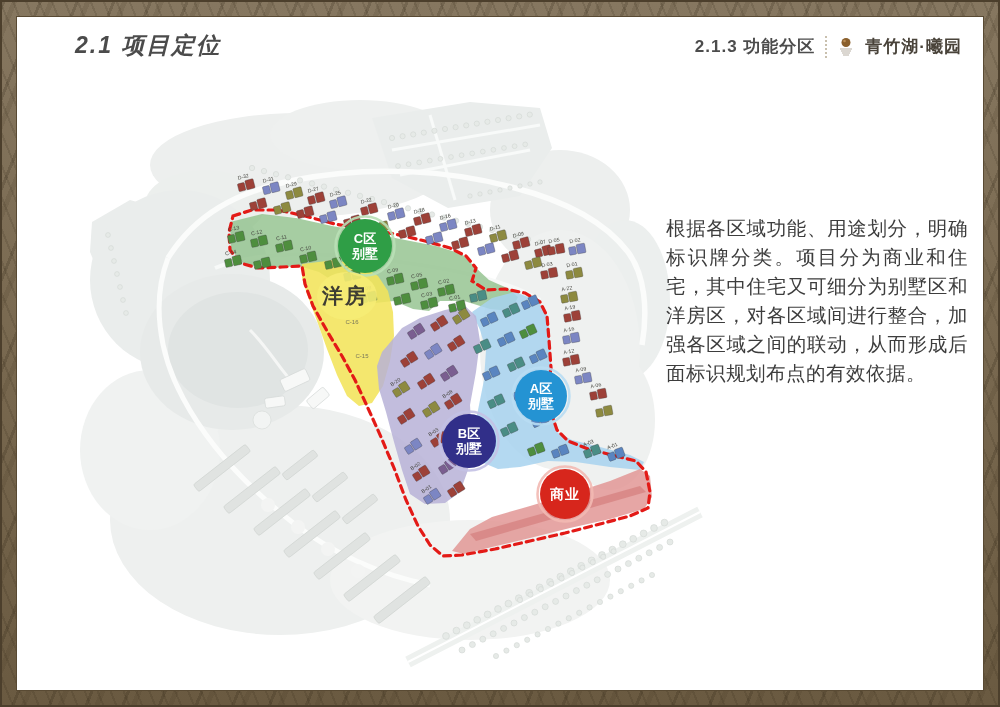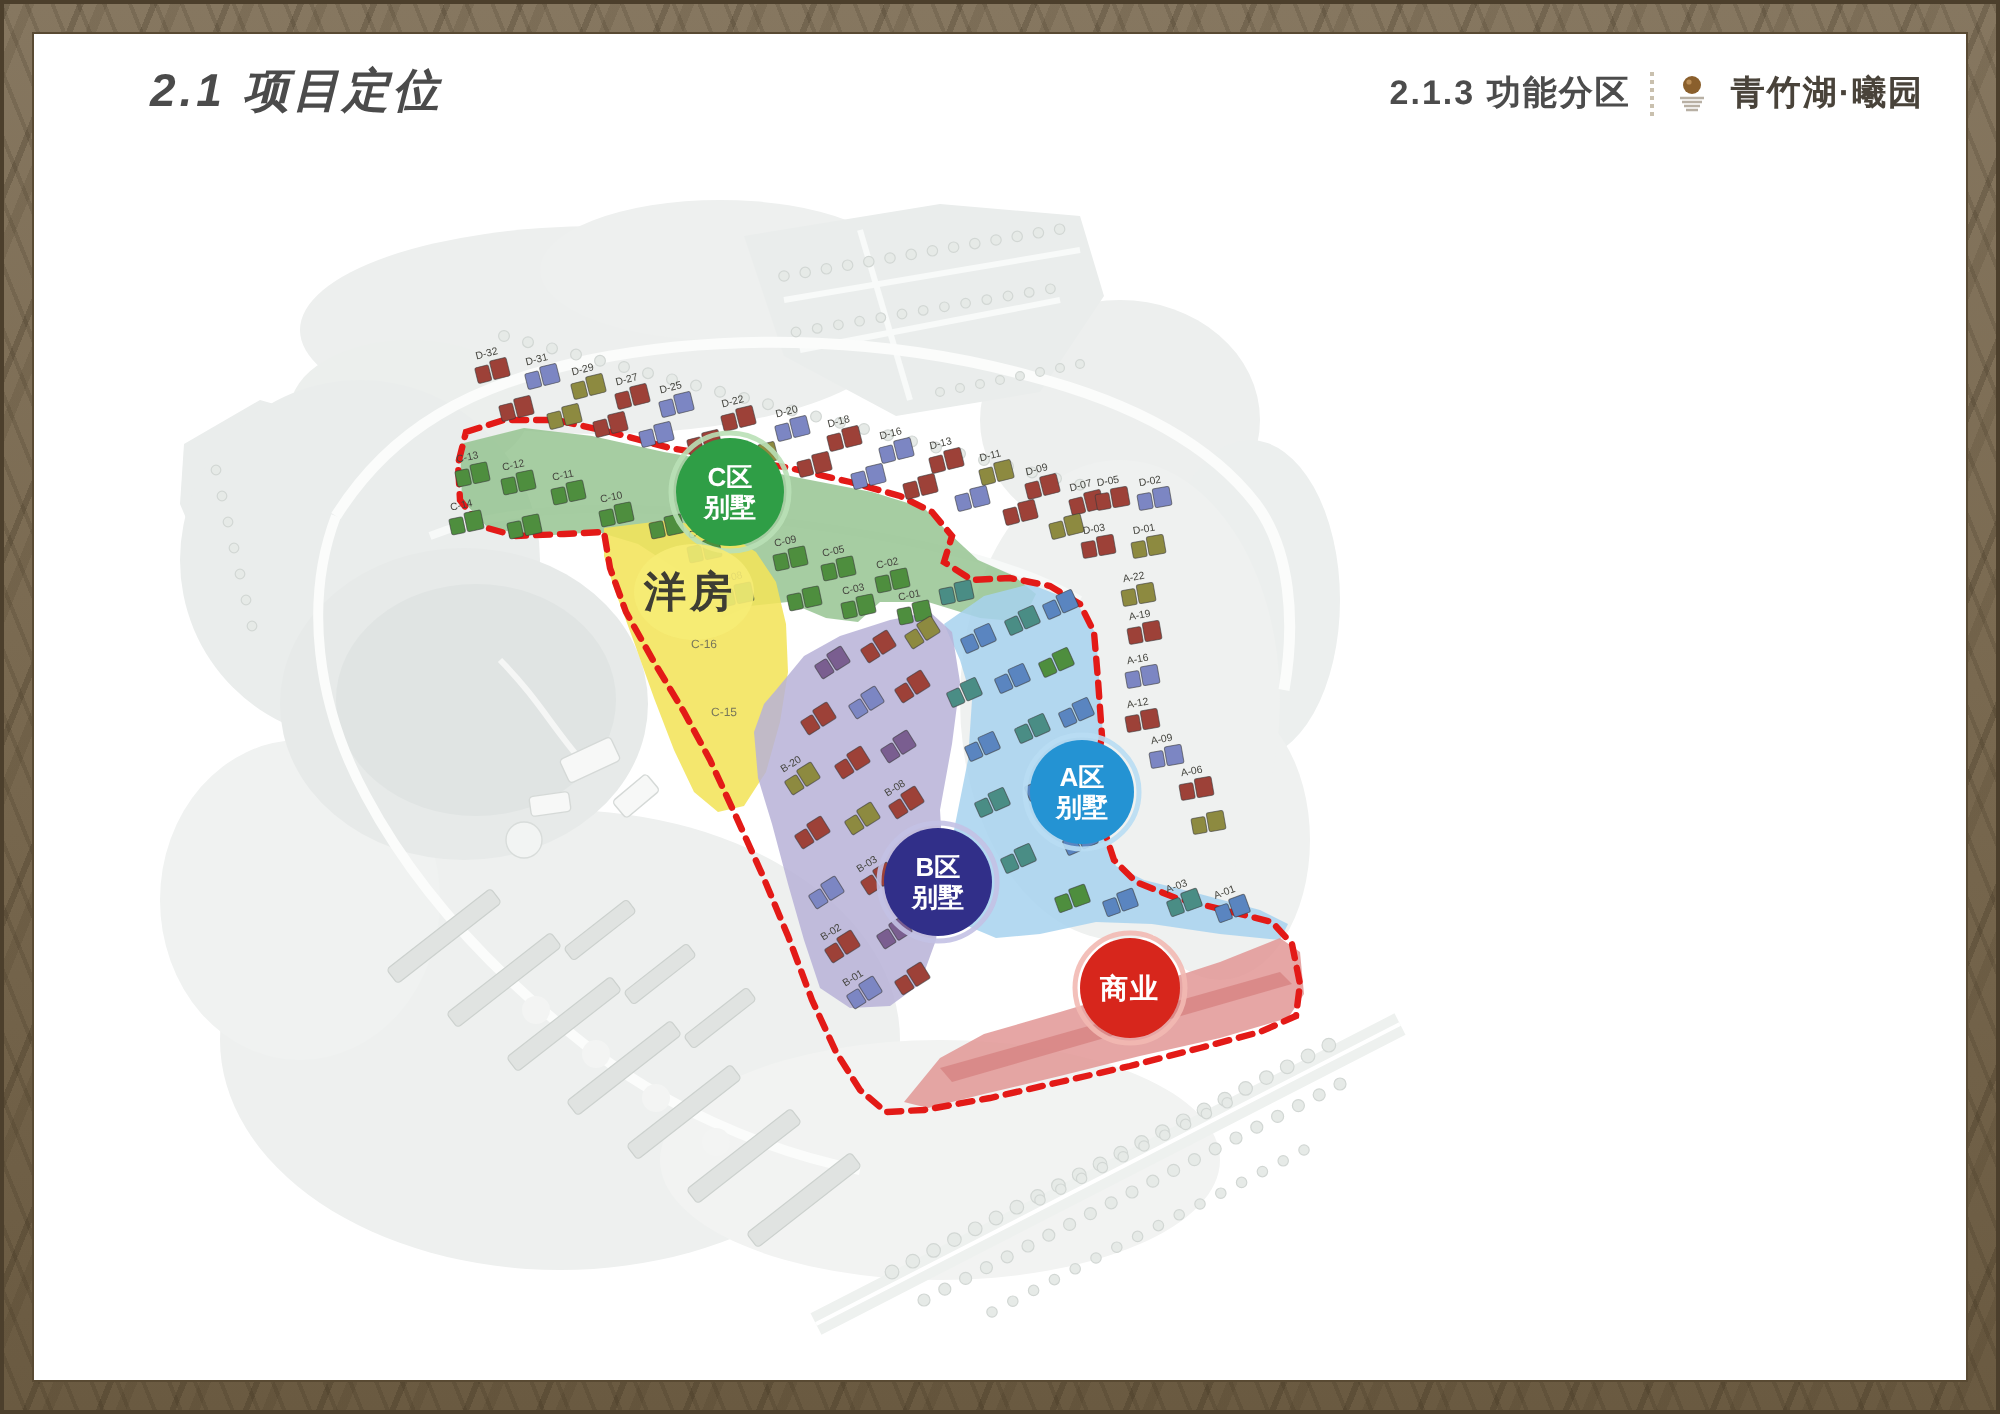--- a/index.html
+++ b/index.html
@@ -661,15 +661,16 @@
       <span class="section-label">2.1.3 功能分区</span>
       <span class="header-divider"></span>
       <svg class="brand-logo" viewBox="0 0 18 20">
         <circle cx="9" cy="5.5" r="4.5" fill="#8a5f2c"></circle>
         <circle cx="7.5" cy="4" r="1.3" fill="#b98c55"></circle>
         <path d="M3,12 L15,12 M4,14 L14,14 M5,16 L13,16 M6,18 L12,18" stroke="#b8b0a4" stroke-width="1.2" fill="none"></path>
       </svg>
       <span class="brand-name">青竹湖·曦园</span>
     </div>
 
+    <div class="description">根据各区域功能、用途划分，明确标识牌分类。项目分为商业和住宅，其中住宅又可细分为别墅区和洋房区，对各区域间进行整合，加强各区域之间的联动，从而形成后面标识规划布点的有效依据。</div>
 
   </div>
 </div>
 
 </body></html>

